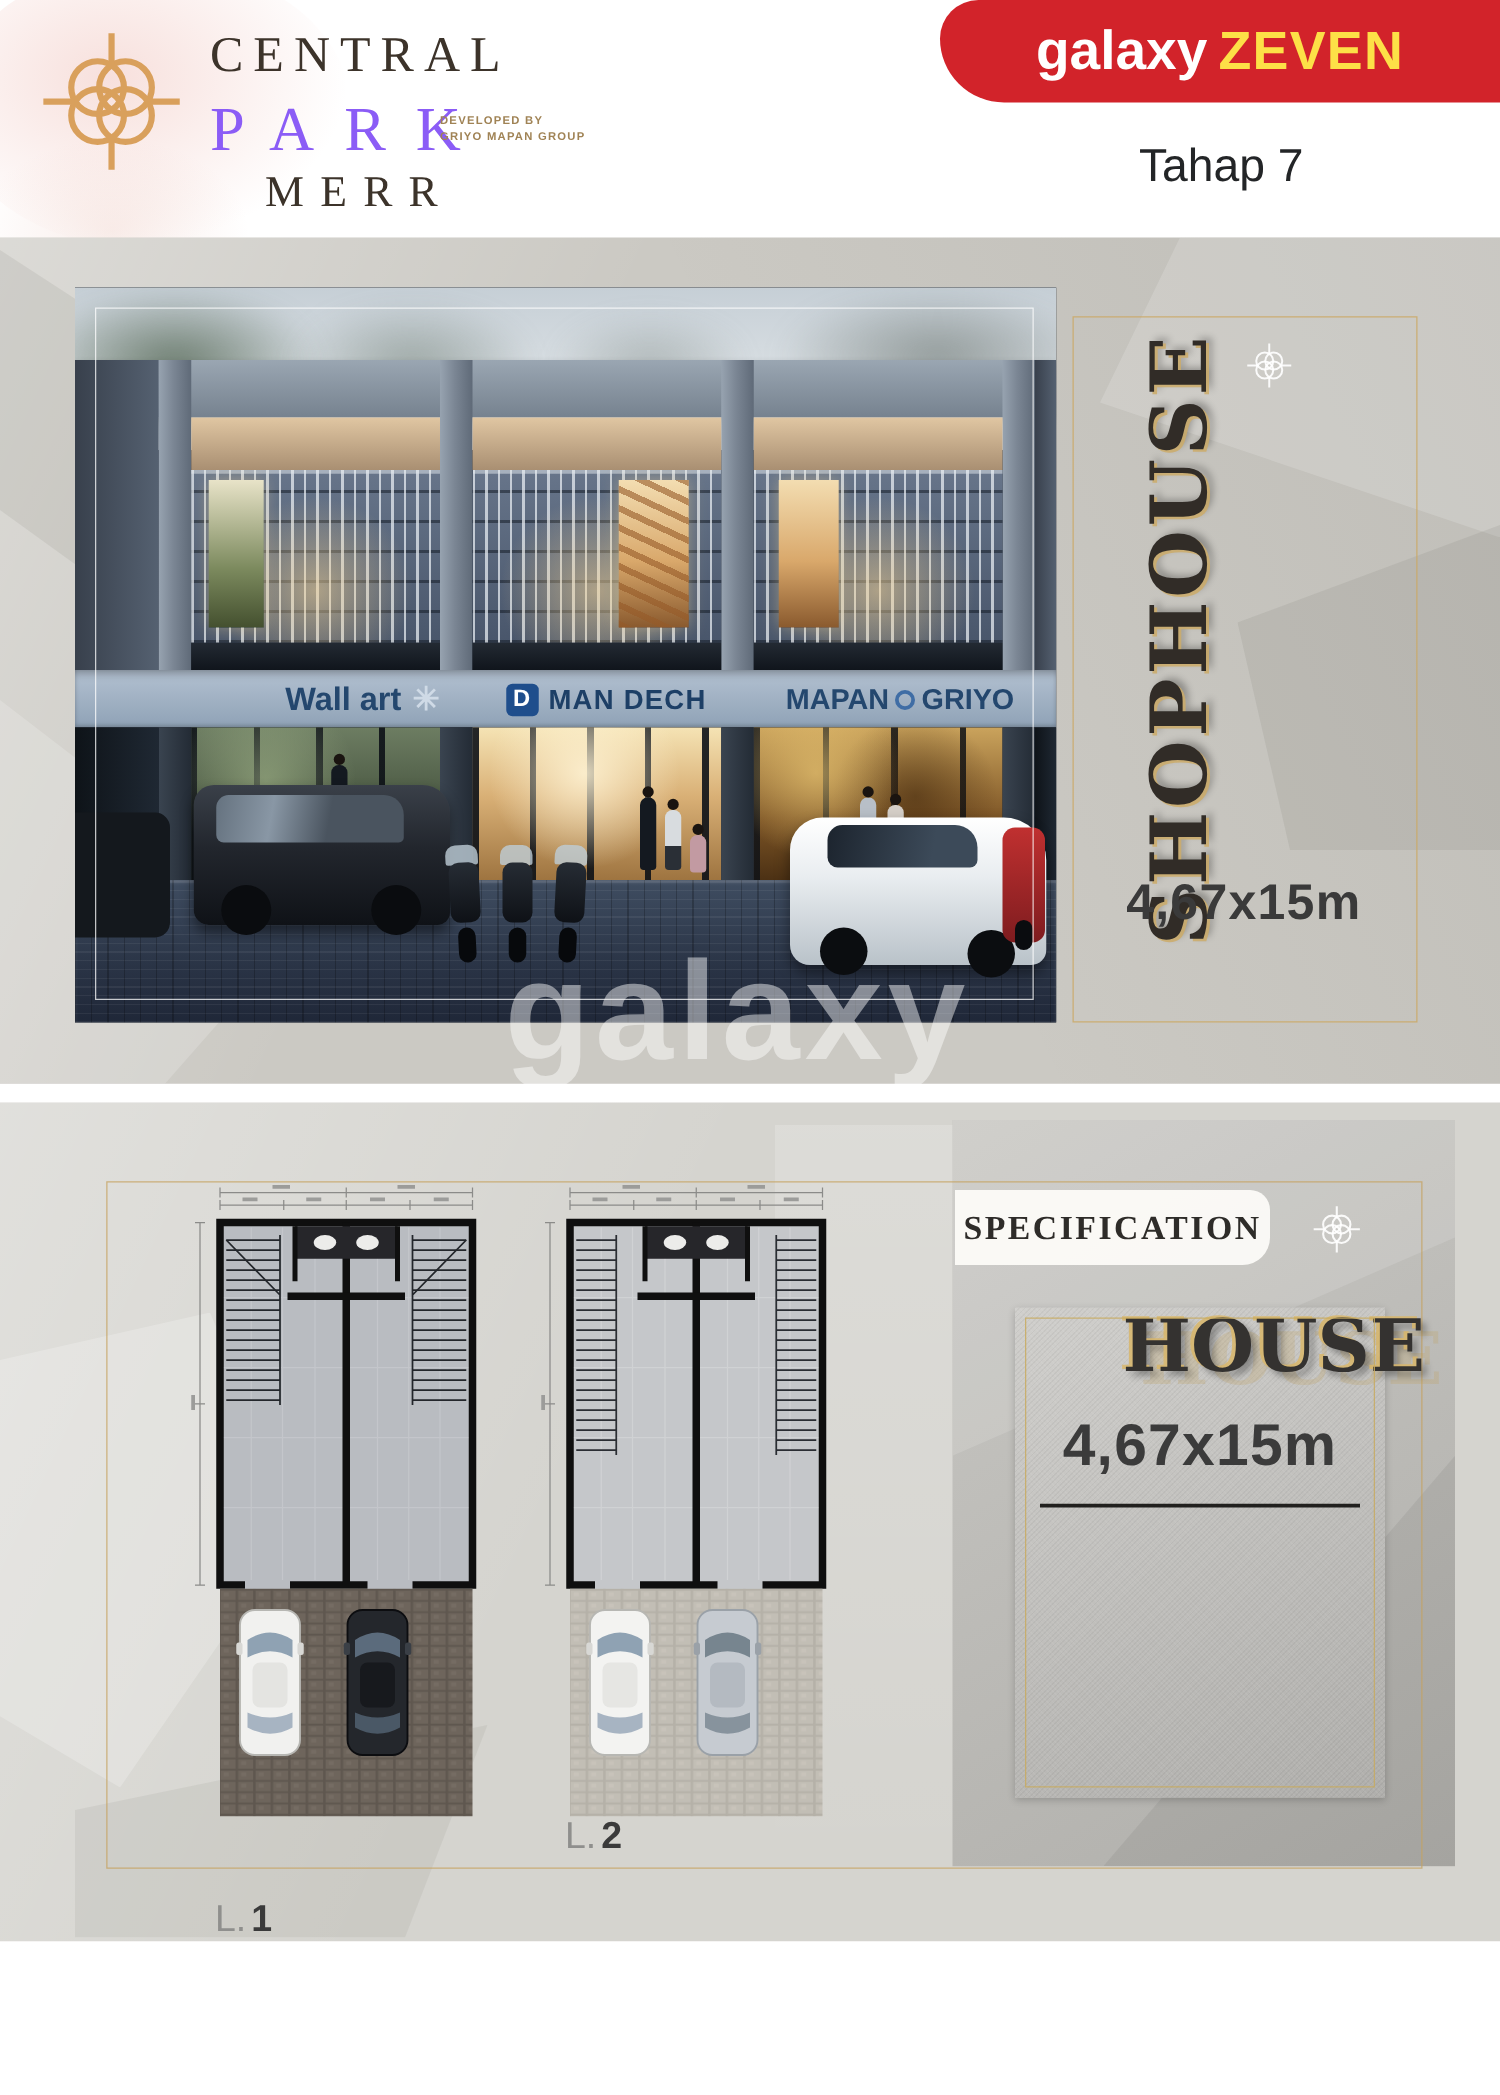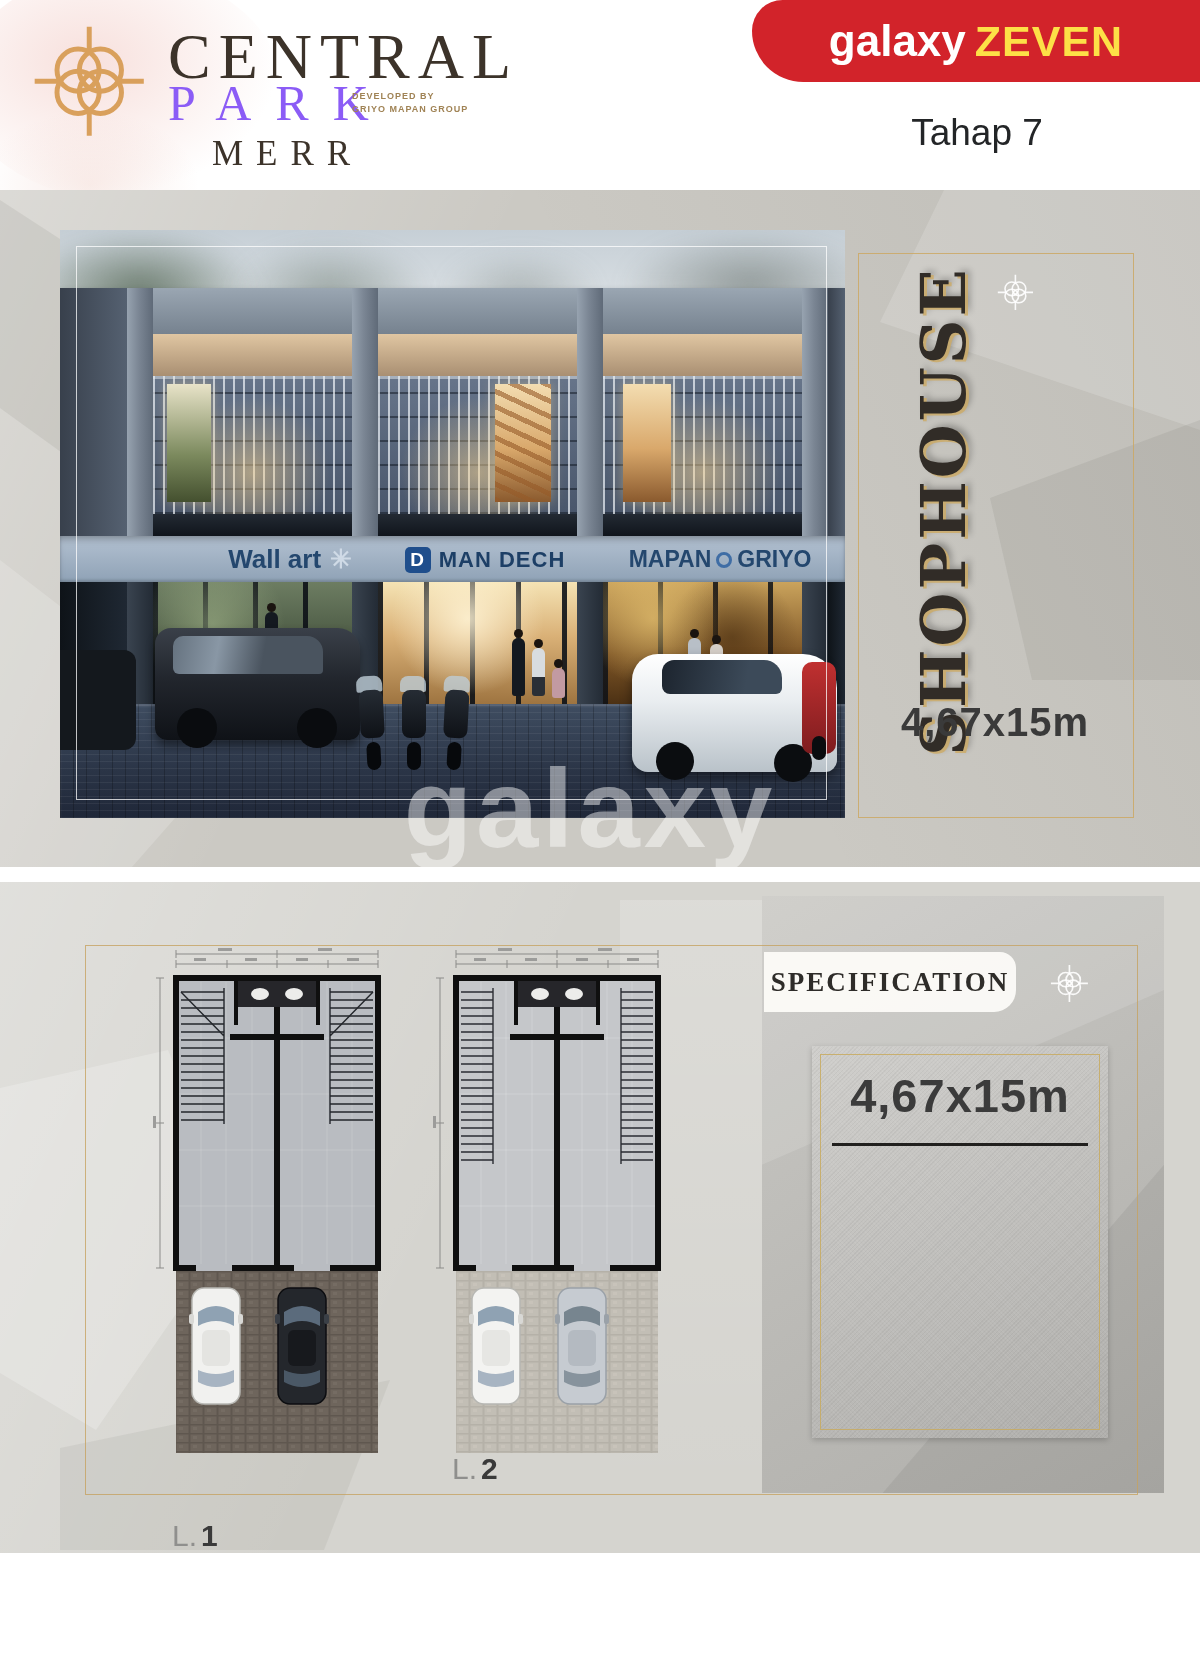--- a/index.html
+++ b/index.html
@@ -5,21 +5,21 @@
 *{margin:0;padding:0;box-sizing:border-box;}
 html,body{width:1200px;height:1676px;}
 body{position:relative;background:#ffffff;font-family:"Liberation Sans",sans-serif;overflow:hidden;}
 
 
 .blob{position:absolute;left:-40px;top:-30px;width:320px;height:230px;border-radius:50%;
  background:radial-gradient(ellipse at 40% 40%,rgba(238,186,178,.45) 0%,rgba(238,186,178,.16) 45%,rgba(238,186,178,0) 70%);}
 .blob2{position:absolute;left:-20px;top:110px;width:220px;height:150px;border-radius:50%;
  background:radial-gradient(ellipse,rgba(236,200,190,.32),rgba(236,200,190,0) 70%);}
 .brand-logo{position:absolute;left:26px;top:18px;width:124px;height:124px;color:#d9a05c;}
-.brand-name1{position:absolute;left:168px;top:20px;font-family:"Liberation Serif",serif;font-size:64px;letter-spacing:8px;color:#3c332a;}
+.brand-name1{position:absolute;left:168px;top:20px;font-family:"Liberation Serif",serif;font-size:40px;letter-spacing:8px;color:#3c332a;}
 .brand-name2{position:absolute;left:168px;top:74px;font-family:"Liberation Serif",serif;font-size:50px;letter-spacing:24px;color:#8b5cf6;}
 .brand-dev{position:absolute;left:352px;top:90px;font-size:9px;font-weight:700;letter-spacing:1px;color:#a08355;line-height:13px;}
 .brand-loc{position:absolute;left:212px;top:134px;font-family:"Liberation Serif",serif;font-size:35px;letter-spacing:13px;color:#3c332a;}
 .red-banner{position:absolute;left:752px;top:0;width:448px;height:82px;background:#d2232a;border-radius:36px 0 0 60px;
  display:flex;align-items:baseline;justify-content:center;gap:9px;padding-top:16px;}
 .red-banner .g1{font-size:44px;font-weight:800;color:#fff;}
 .red-banner .g2{font-size:43px;font-weight:700;color:#fde047;letter-spacing:1px;}
 .phase{position:absolute;left:872px;top:112px;width:210px;text-align:center;font-size:37px;color:#232527;}
 
 
@@ -416,15 +416,16 @@
 </div>
 <div class="plan-label" style="left:452px;top:1452px;">
   <span class="lp">L.</span><span class="ln">2</span>
 </div>
 
 <div class="spec-banner">SPECIFICATION</div>
 <svg class="flower-sm" style="left:1048px;top:962px;width:42px;height:42px;" viewBox="0 0 100 100">
     <use href="#flower" xlink:href="#flower"></use>
   </svg>
 <div class="spec-card">
+  <div class="card-title2">HOUSE</div>
   <div class="card-size">4,67x15m</div>
   <div class="card-rule"></div>
 </div>
 
 </body></html>

